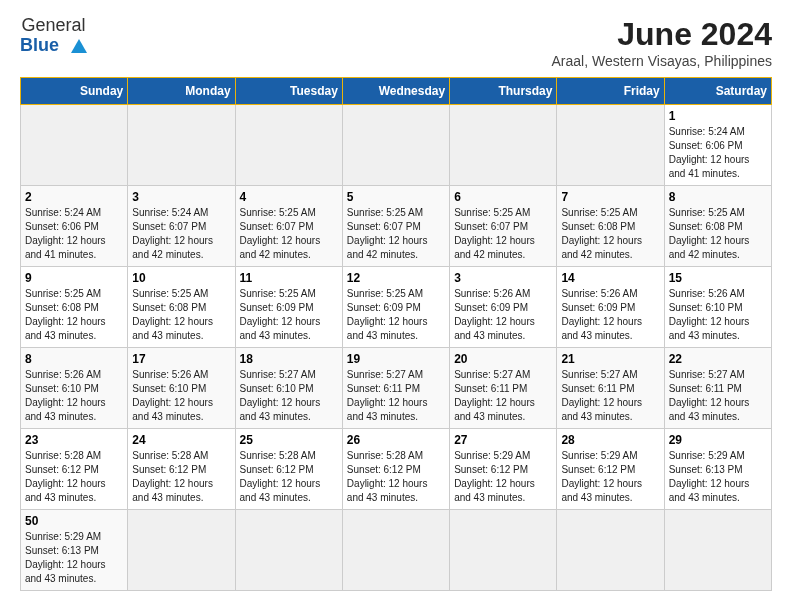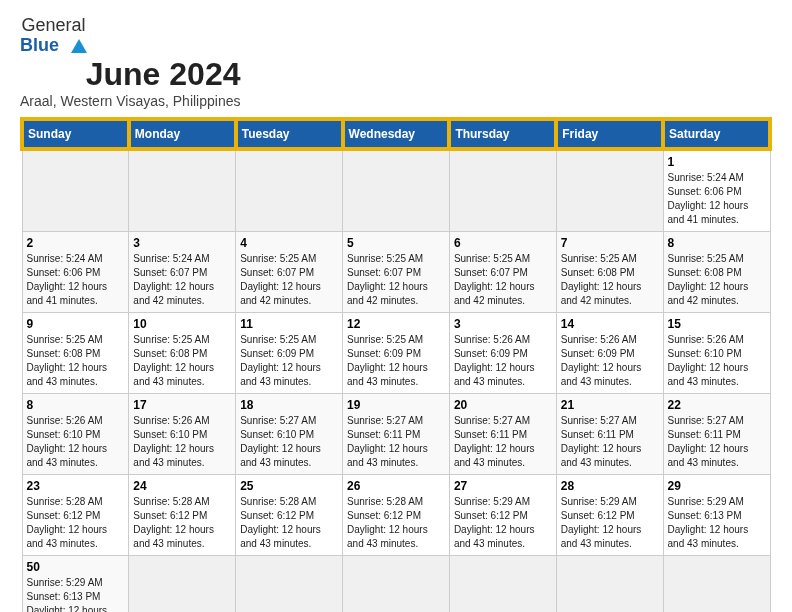--- a/index.html
+++ b/index.html
@@ -8,21 +8,20 @@
       background: #fff;
       width: 792px;
       min-height: 612px;
       padding: 16px 20px;
     }
     .header-section {
       display: flex;
       justify-content: space-between;
       align-items: flex-start;
       margin-bottom: 8px;
-      flex-direction: column;
     }
     .logo {
       display: flex;
       align-items: center;
       gap: 4px;
     }
     .logo-text {
       font-size: 18px;
       color: #333;
       line-height: 1.1;
@@ -46,24 +45,24 @@
     }
     table {
       width: 100%;
       border-collapse: collapse;
       font-size: 11px;
     }
     thead tr th {
       background-color: #1a5fa8;
       color: #fff;
       padding: 6px 4px;
-      text-align: left;
+      text-align: right;
       font-size: 12px;
       font-weight: bold;
-      border: 4px solid #eab308;
+      border: 1px solid #eab308;
     }
     tbody tr td {
       border: 1px solid #ccc;
       vertical-align: top;
       padding: 4px 4px;
       width: calc(100% / 7);
       min-height: 70px;
       background: #fff;
     }
     .day-number {

